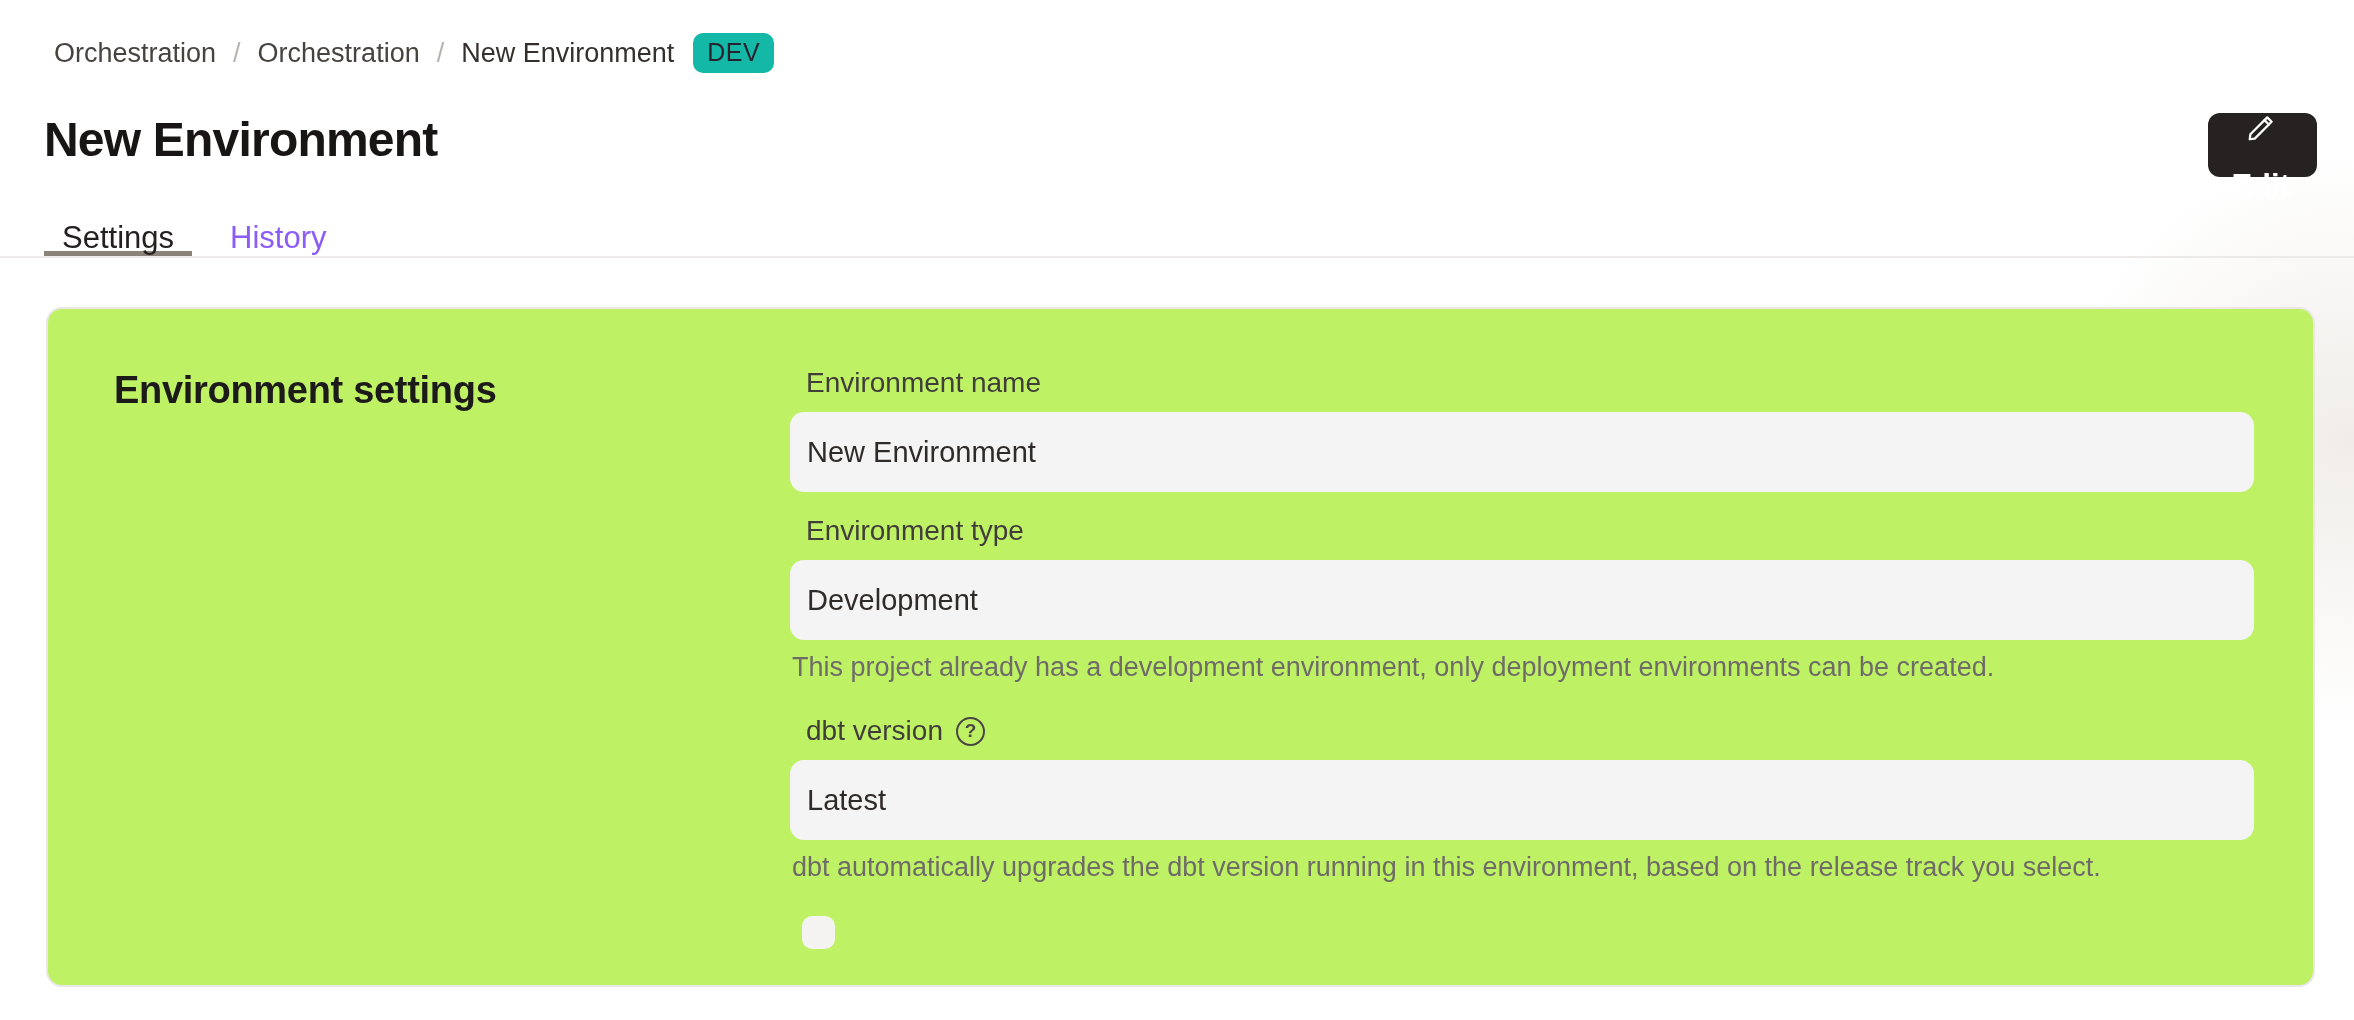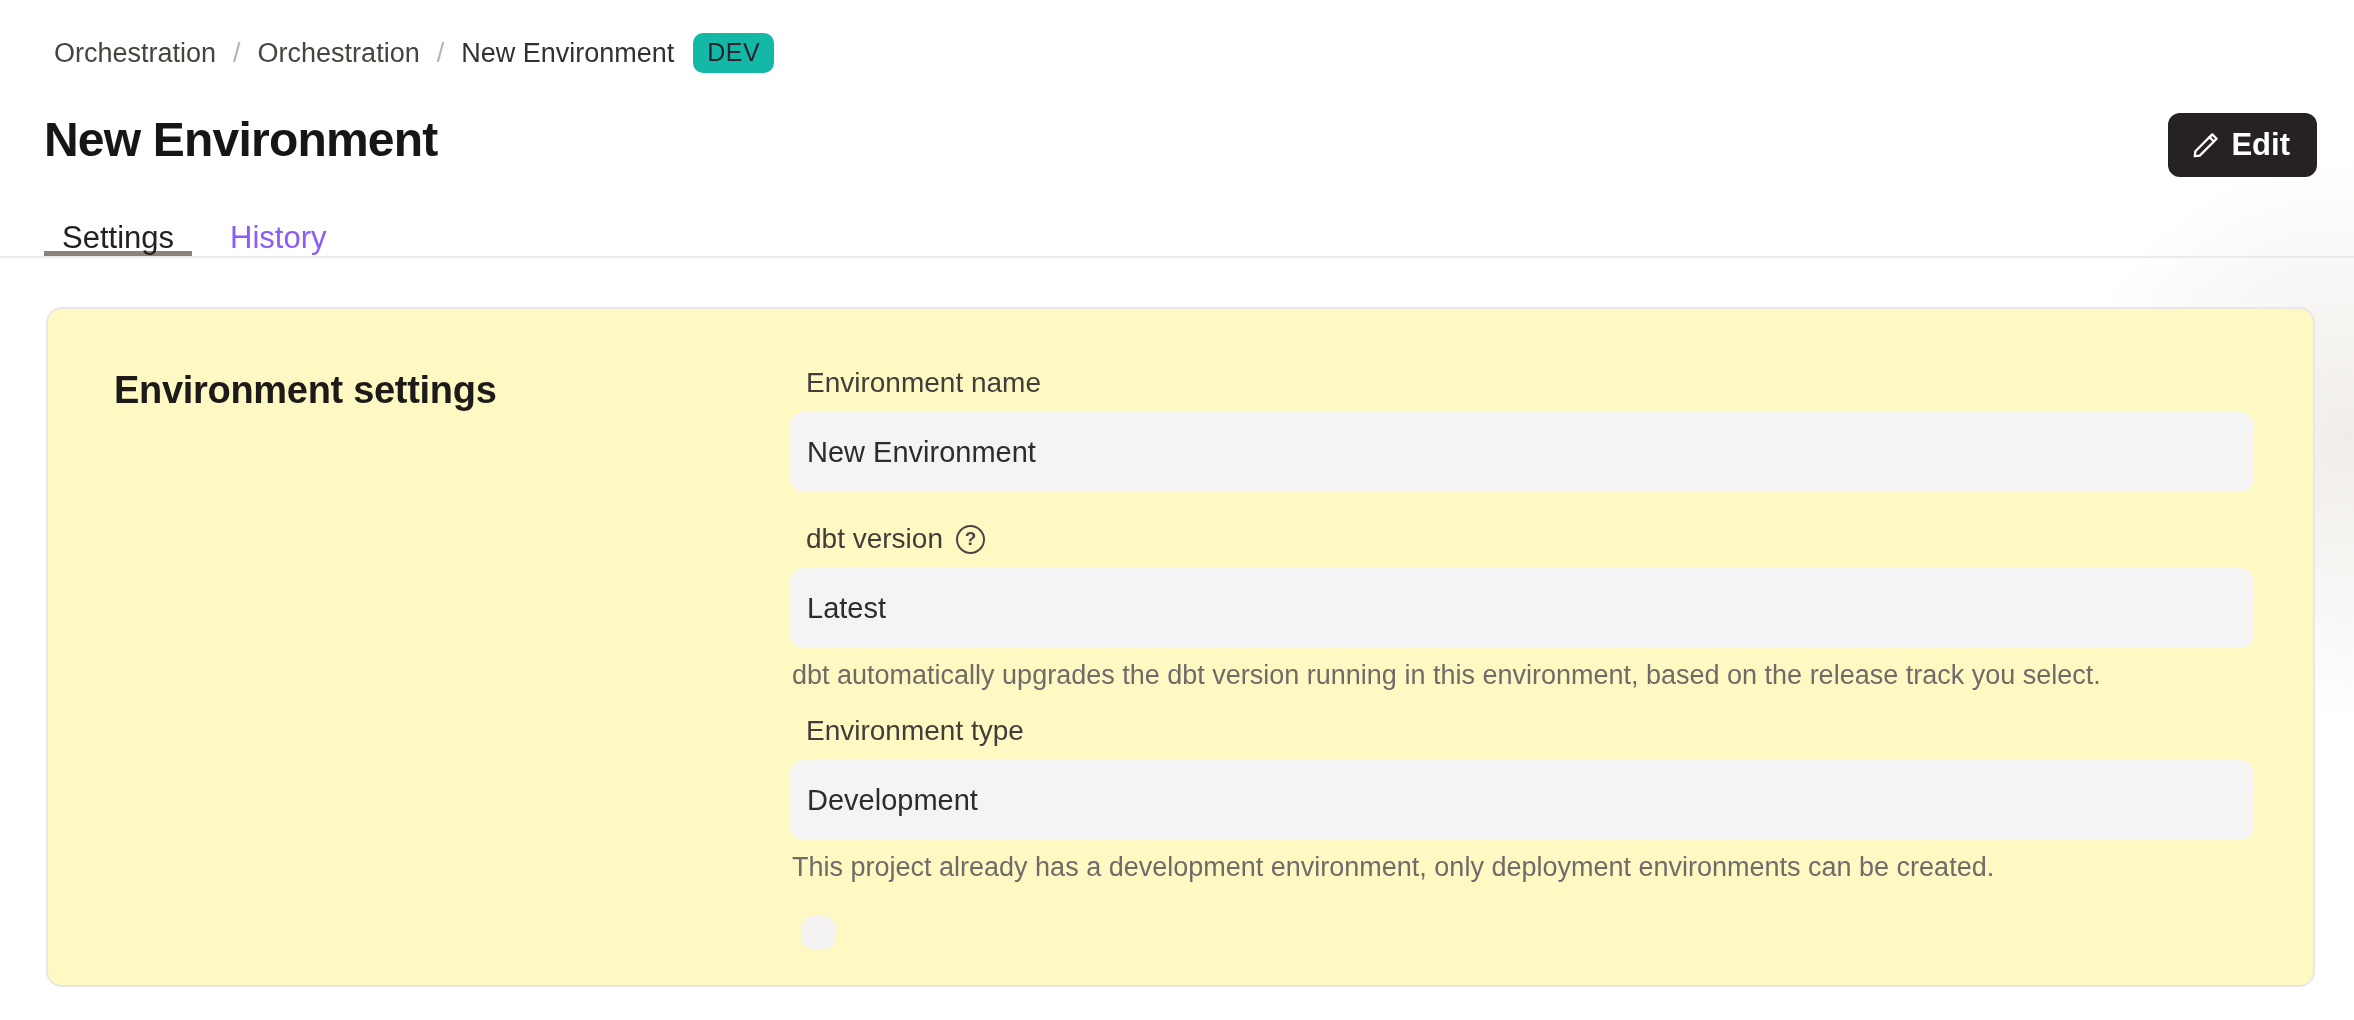--- a/index.html
+++ b/index.html
@@ -32,25 +32,26 @@
 
   
   .page-title {
     position: absolute; left: 44px; top: 112px;
     font-size: 48px; font-weight: 700; letter-spacing: -0.8px;
     color: #181615;
   }
   .edit-button {
     position: absolute; right: 37px; top: 113px;
     height: 64px; padding: 0 27px 0 23px;
-    display: flex; align-items: center; gap: 10px;
+    display: flex; align-items: center; gap: 25px;
     background: #262221; color: #ffffff;
     font-size: 31px; font-weight: 600;
     border: none; border-radius: 12px; cursor: pointer;
     font-family: "Liberation Sans", sans-serif;
+    flex-direction: column;
   }
   .edit-button svg { display: block; }
 
   
   .tabs-bar {
     position: absolute; left: 0; right: 0; top: 193px;
     height: 65px; padding-left: 44px;
     display: flex; align-items: flex-end; gap: 20px;
     border-bottom: 2px solid #ebeae8;
   }
@@ -61,21 +62,21 @@
   }
   .tab.active {
     color: #232020; font-weight: 500;
     box-shadow: inset 0 -5px 0 #8b8279;
   }
 
   
   .card {
     position: absolute; left: 46px; top: 307px;
     width: 2269px; height: 680px;
-    background: #fef9c3;
+    background: #bef264;
     border: 2px solid #e9e7e5; border-radius: 16px;
   }
   .card-heading {
     position: absolute; left: 66px; top: 60px;
     font-size: 38px; font-weight: 600; color: #1d1b1a;
     letter-spacing: -0.3px;
   }
 
   
   .form { position: absolute; left: 742px; top: 57px; width: 1464px; }
@@ -147,33 +148,33 @@
 <section class="card">
   <h2 class="card-heading">Environment settings</h2>
 
   <div class="form">
 
     <div class="field">
       <div class="field-label">Environment name</div>
       <div class="text-input" role="textbox" aria-readonly="true">New Environment</div>
     </div>
 
+    <div class="field field-env-type">
+      <div class="field-label">Environment type</div>
+      <div class="text-input" role="textbox" aria-readonly="true">Development</div>
+      <div class="helper-text">This project already has a development environment, only deployment environments can be created.</div>
+    </div>
+
     <div class="field field-dbt-version">
       <div class="field-label">
         <span>dbt version</span>
         <span class="help-icon">?</span>
       </div>
       <div class="text-input" role="textbox" aria-readonly="true">Latest</div>
       <div class="helper-text">dbt automatically upgrades the dbt version running in this environment, based on the release track you select.</div>
-    </div>
-
-    <div class="field field-env-type">
-      <div class="field-label">Environment type</div>
-      <div class="text-input" role="textbox" aria-readonly="true">Development</div>
-      <div class="helper-text">This project already has a development environment, only deployment environments can be created.</div>
     </div>
 
     <div class="checkbox-row">
       <div class="checkbox" role="checkbox" aria-checked="false"></div>
     </div>
 
   </div>
 </section>
 
 </body></html>

